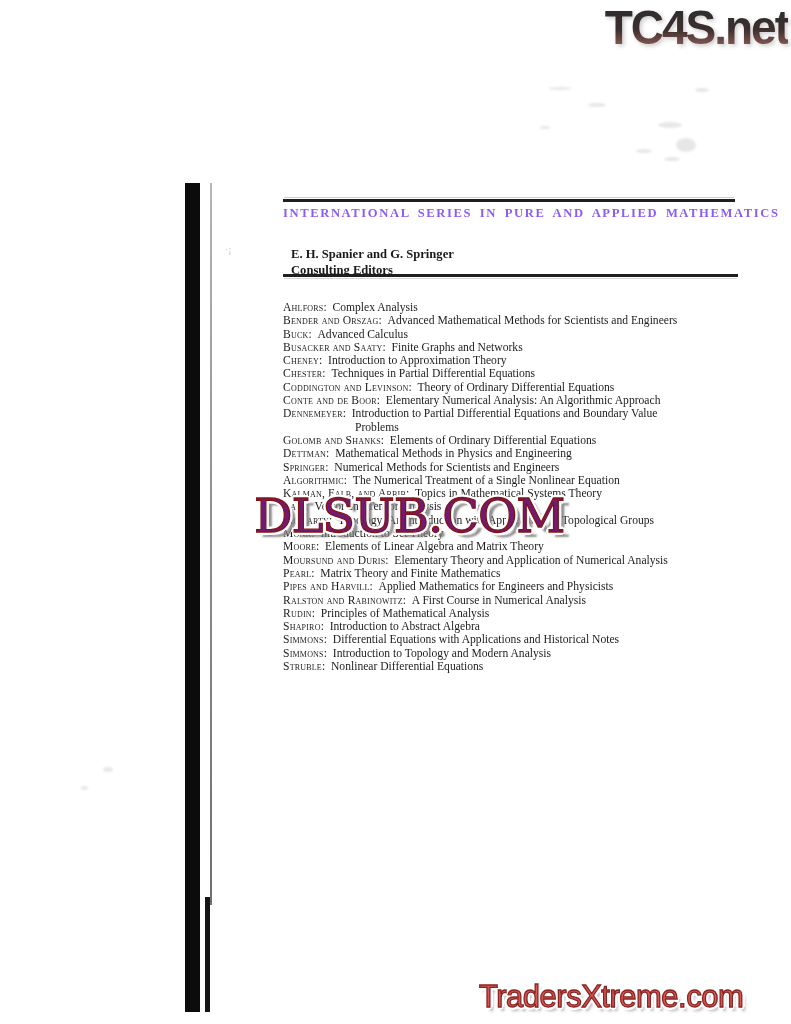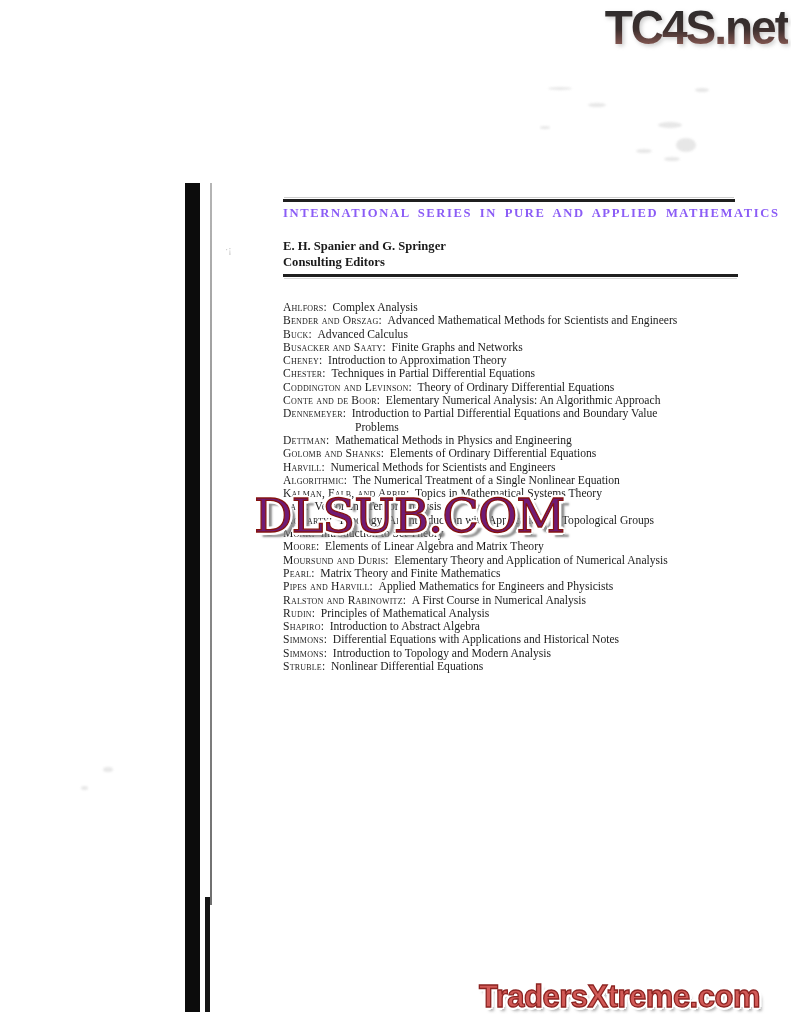--- a/index.html
+++ b/index.html
@@ -19,21 +19,21 @@
   
   .rule { position:absolute; left:283px; background:#1f1f1f; }
   .rule-top    { top:199px; width:452px; height:2.5px; box-shadow:0 -3px 0 -1px #cfcfcf; }
   .rule-bottom { top:274px; width:455px; height:2.5px; box-shadow:0 3px 0 -1px #d8d8d8; }
   .series-title {
     position:absolute; left:283px; top:206px; width:470px;
     font-size:12.6px; font-weight:700; letter-spacing:1.6px; word-spacing:3px;
     color:#8b5cf6; white-space:nowrap; margin:0;
   }
   .editors {
-    position:absolute; left:283px; top:239px; margin:0;
+    position:absolute; left:283px; top:239px; margin:8px;
     font-size:12.6px; font-weight:700; line-height:15.5px; color:#1a1a1a;
   }
 
   
   .book-list {
     position:absolute; left:283px; top:301px; margin:0; padding:0;
     list-style:none; font-size:11.6px; line-height:13.3px;
     color:#1c1c1c; white-space:nowrap;
   }
   .book-list li { height:13.3px; }
@@ -57,21 +57,21 @@
     color:#701a75;
     -webkit-text-stroke:1.3px #84120e;
     text-shadow:
       -3px 0 0 #ffffff, 3px 0 0 #ffffff, 0 -3px 0 #ffffff, 0 3px 0 #ffffff,
       -2px -2px 0 #ffffff, 2px -2px 0 #ffffff, -2px 2px 0 #ffffff, 2px 2px 0 #ffffff,
       6px 5px 2px rgba(125,125,125,0.85);
     transform:scaleY(0.98);
   }
   .wm-traders {
     position:absolute; left:479px; top:981px; margin:0;
-    font-family:"Liberation Sans", sans-serif; font-weight:700;
+    font-family:"Liberation Sans", sans-serif; font-weight:400;
     font-size:31px; line-height:1; letter-spacing:-0.5px;
     color:#d15a57;
     -webkit-text-stroke:1.3px #8c2321;
     text-shadow:
       -3px 0 0 #ffffff, 3px 0 0 #ffffff, 0 -3px 0 #ffffff, 0 3px 0 #ffffff,
       -2px -2px 0 #ffffff, 2px -2px 0 #ffffff, -2px 2px 0 #ffffff, 2px 2px 0 #ffffff,
       3px 4px 3px rgba(140,140,140,0.75);
   }
 
   
@@ -101,23 +101,23 @@
       <li><span class="author">Ahlfors</span>: Complex Analysis</li>
       <li><span class="author">Bender and Orszag</span>: Advanced Mathematical Methods for Scientists and Engineers</li>
       <li><span class="author">Buck</span>: Advanced Calculus</li>
       <li><span class="author">Busacker and Saaty</span>: Finite Graphs and Networks</li>
       <li><span class="author">Cheney</span>: Introduction to Approximation Theory</li>
       <li><span class="author">Chester</span>: Techniques in Partial Differential Equations</li>
       <li><span class="author">Coddington and Levinson</span>: Theory of Ordinary Differential Equations</li>
       <li><span class="author">Conte and de Boor</span>: Elementary Numerical Analysis: An Algorithmic Approach</li>
       <li><span class="author">Dennemeyer</span>: Introduction to Partial Differential Equations and Boundary Value</li>
       <li class="cont">Problems</li>
+      <li><span class="author">Golomb and Shanks</span>: Elements of Ordinary Differential Equations</li>
       <li><span class="author">Dettman</span>: Mathematical Methods in Physics and Engineering</li>
-      <li><span class="author">Golomb and Shanks</span>: Elements of Ordinary Differential Equations</li>
-      <li><span class="author">Harvill</span>: Numerical Methods for Scientists and Engineers</li>
+      <li><span class="author">Springer</span>: Numerical Methods for Scientists and Engineers</li>
       <li><span class="author">Algorithmic</span>: The Numerical Treatment of a Single Nonlinear Equation</li>
       <li><span class="author">Kalman, Falb, and Arbib</span>: Topics in Mathematical Systems Theory</li>
       <li><span class="author">Lass</span>: Vector and Tensor Analysis</li>
       <li><span class="author">McCarty</span>: Topology: An Introduction with Applications to Topological Groups</li>
       <li><span class="author">Monk</span>: Introduction to Set Theory</li>
       <li><span class="author">Moore</span>: Elements of Linear Algebra and Matrix Theory</li>
       <li><span class="author">Moursund and Duris</span>: Elementary Theory and Application of Numerical Analysis</li>
       <li><span class="author">Pearl</span>: Matrix Theory and Finite Mathematics</li>
       <li><span class="author">Pipes and Harvill</span>: Applied Mathematics for Engineers and Physicists</li>
       <li><span class="author">Ralston and Rabinowitz</span>: A First Course in Numerical Analysis</li>

